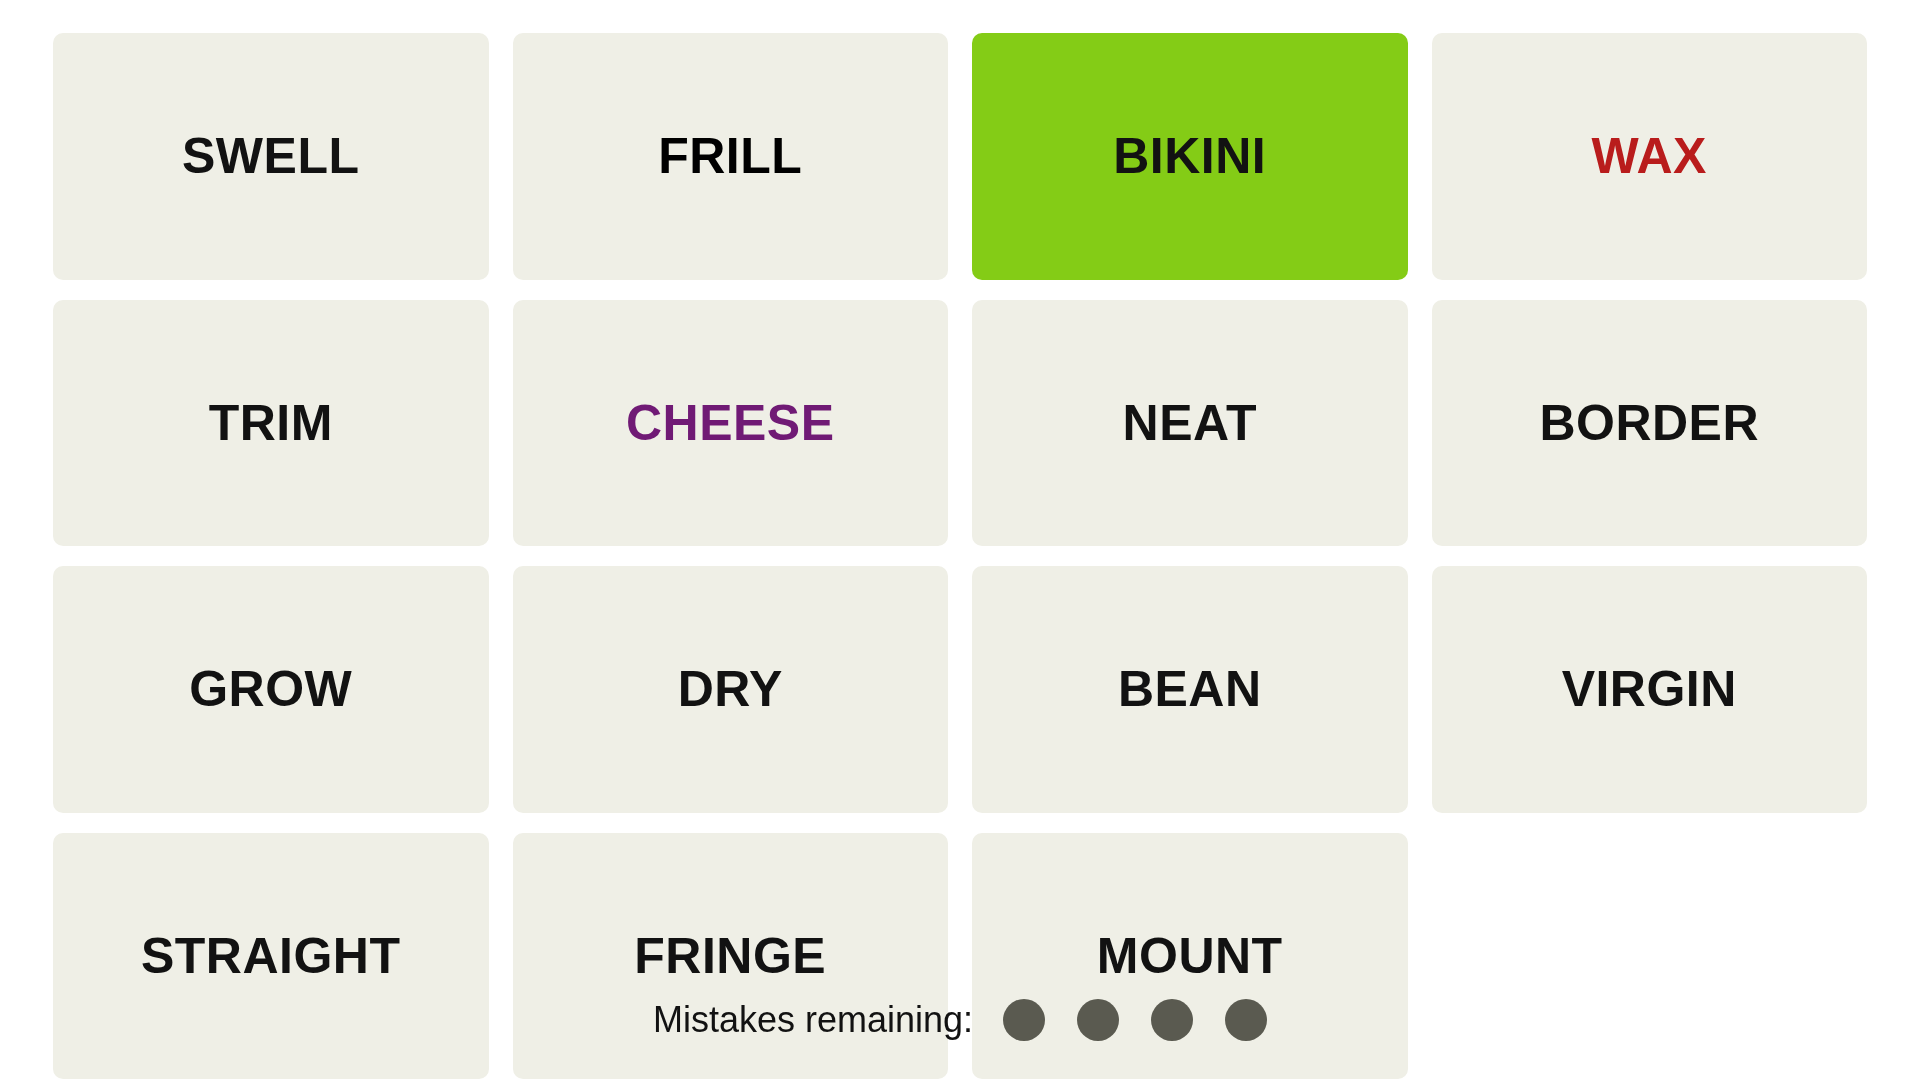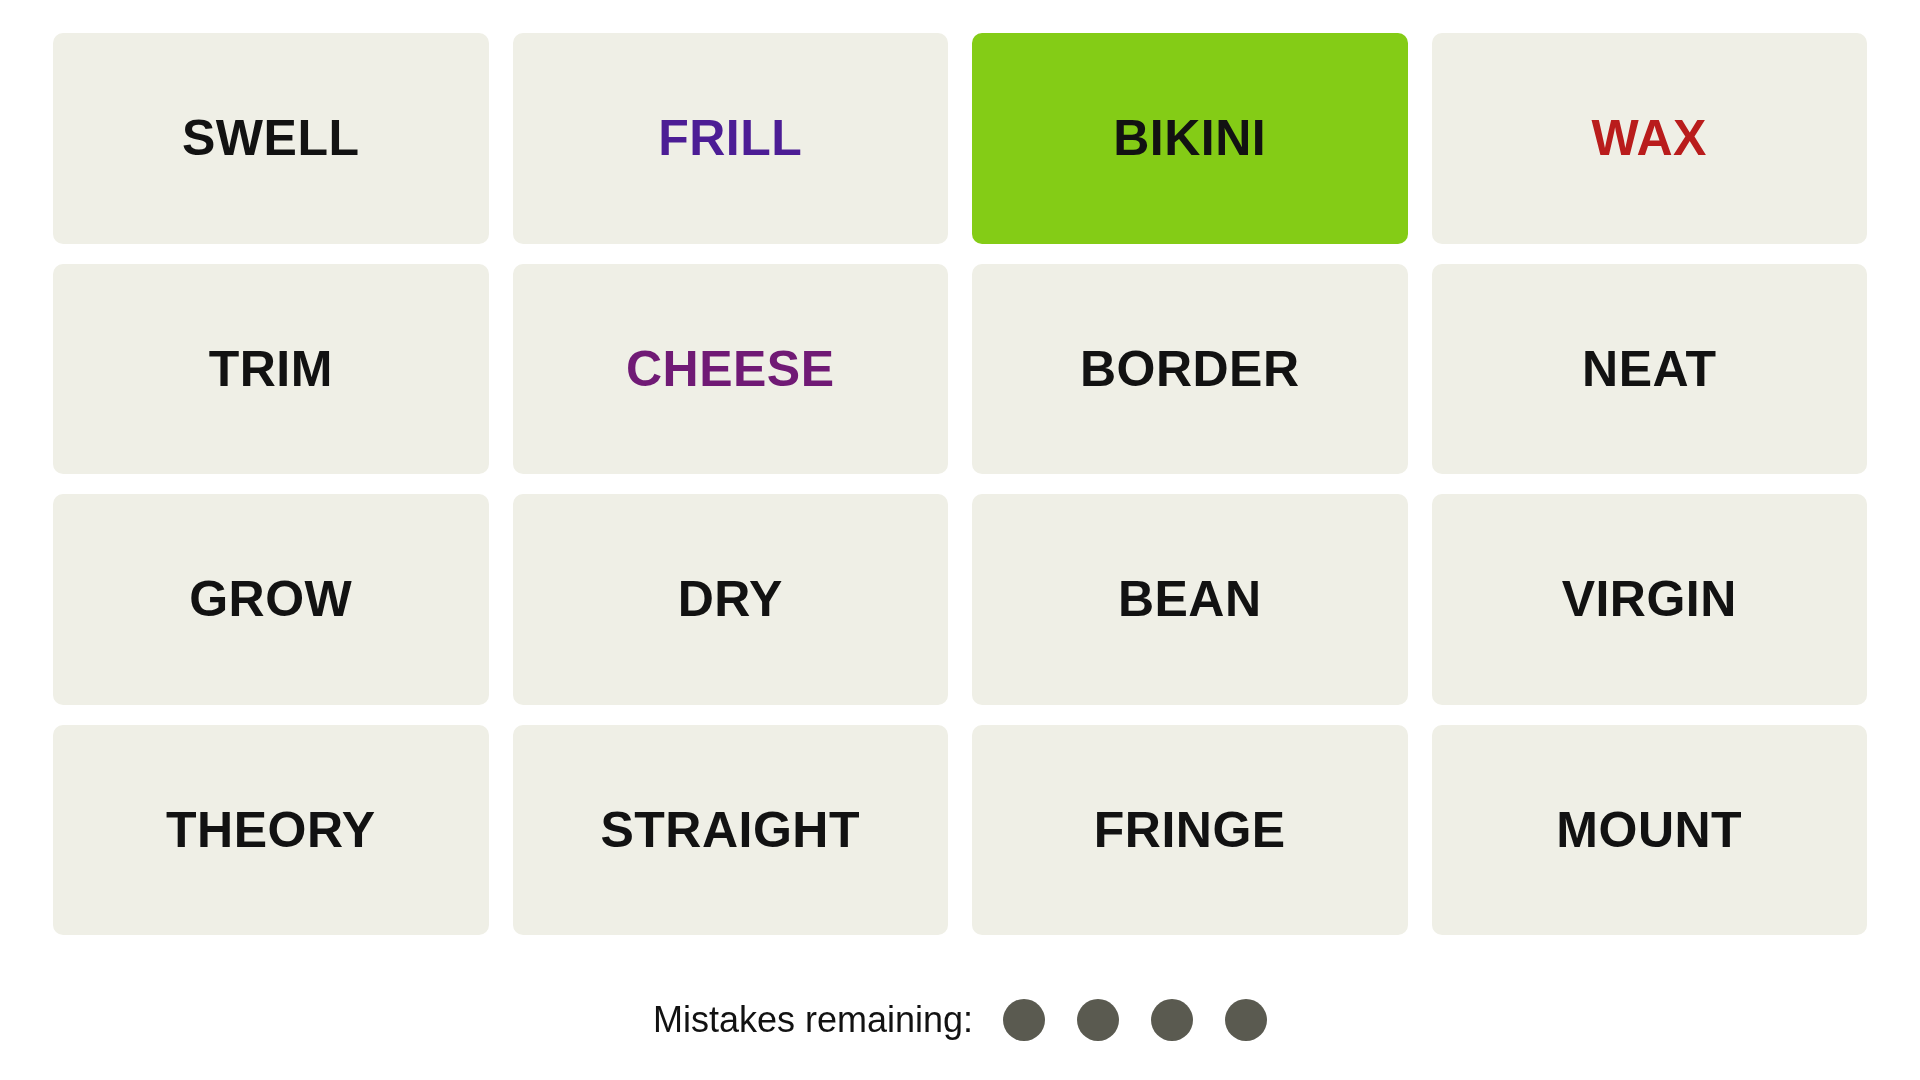--- a/index.html
+++ b/index.html
@@ -19,21 +19,21 @@
     width: 1920px;
     height: 1080px;
     background: #ffffff;
   }
 
   .grid {
     position: absolute;
     left: 53px;
     top: 33px;
     width: 1814px;
-    height: 902px;
+    height: 1046px;
     display: grid;
     grid-template-columns: repeat(4, 1fr);
     grid-template-rows: repeat(4, 1fr);
     column-gap: 24px;
     row-gap: 20px;
   }
 
   .tile {
     background: #EFEFE6;
     border: none;
@@ -98,58 +98,55 @@
 <body>
 
 <div id="board" style="background: rgb(255, 255, 255);">
 
   <div class="grid">
 
     <button class="tile" style="background: rgb(239, 239, 230);">
       <span class="tile-label" style="color: rgb(18, 18, 18);">SWELL</span>
     </button>
     <button class="tile" style="background: rgb(239, 239, 230);">
-      <span class="tile-label" style="color: #4c1d95;">FRILL</span>
+      <span class="tile-label" style="color: #000000;">FRILL</span>
     </button>
     <button class="tile" style="background: #84cc16;">
       <span class="tile-label" style="color: rgb(18, 18, 18);">BIKINI</span>
     </button>
     <button class="tile" style="background: rgb(239, 239, 230);">
       <span class="tile-label" style="color: #b91c1c;">WAX</span>
     </button>
 
     <button class="tile" style="background: rgb(239, 239, 230);">
       <span class="tile-label" style="color: rgb(18, 18, 18);">TRIM</span>
     </button>
     <button class="tile" style="background: rgb(239, 239, 230);">
       <span class="tile-label" style="color: #701a75; text-align: center;">CHEESE</span>
     </button>
     <button class="tile" style="background: rgb(239, 239, 230);">
-      <span class="tile-label" style="color: rgb(18, 18, 18);">BORDER</span>
+      <span class="tile-label" style="color: rgb(18, 18, 18);">NEAT</span>
     </button>
     <button class="tile" style="background: rgb(239, 239, 230);">
-      <span class="tile-label" style="color: rgb(18, 18, 18);">NEAT</span>
+      <span class="tile-label" style="color: rgb(18, 18, 18);">BORDER</span>
     </button>
 
     <button class="tile" style="background: rgb(239, 239, 230);">
       <span class="tile-label" style="color: rgb(18, 18, 18);">GROW</span>
     </button>
     <button class="tile" style="background: rgb(239, 239, 230);">
       <span class="tile-label" style="color: rgb(18, 18, 18);">DRY</span>
     </button>
     <button class="tile" style="background: rgb(239, 239, 230);">
       <span class="tile-label" style="color: rgb(18, 18, 18);">BEAN</span>
     </button>
     <button class="tile" style="background: rgb(239, 239, 230);">
       <span class="tile-label" style="color: rgb(18, 18, 18);">VIRGIN</span>
     </button>
 
-    <button class="tile" style="background: rgb(239, 239, 230);">
-      <span class="tile-label" style="color: rgb(18, 18, 18);">THEORY</span>
-    </button>
     <button class="tile" style="background: rgb(239, 239, 230);">
       <span class="tile-label" style="color: rgb(18, 18, 18);">STRAIGHT</span>
     </button>
     <button class="tile" style="background: rgb(239, 239, 230);">
       <span class="tile-label" style="color: rgb(18, 18, 18);">FRINGE</span>
     </button>
     <button class="tile" style="background: rgb(239, 239, 230);">
       <span class="tile-label" style="color: rgb(18, 18, 18);">MOUNT</span>
     </button>
 

